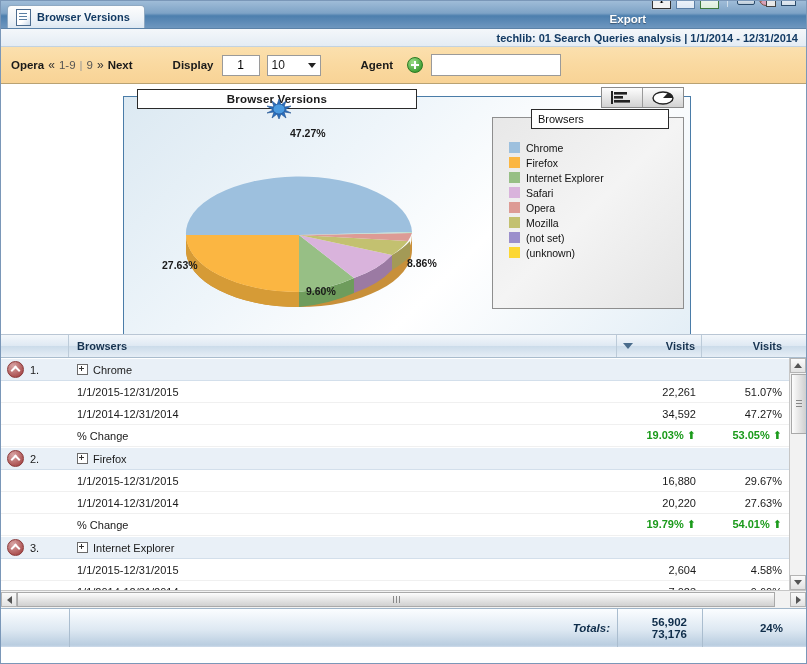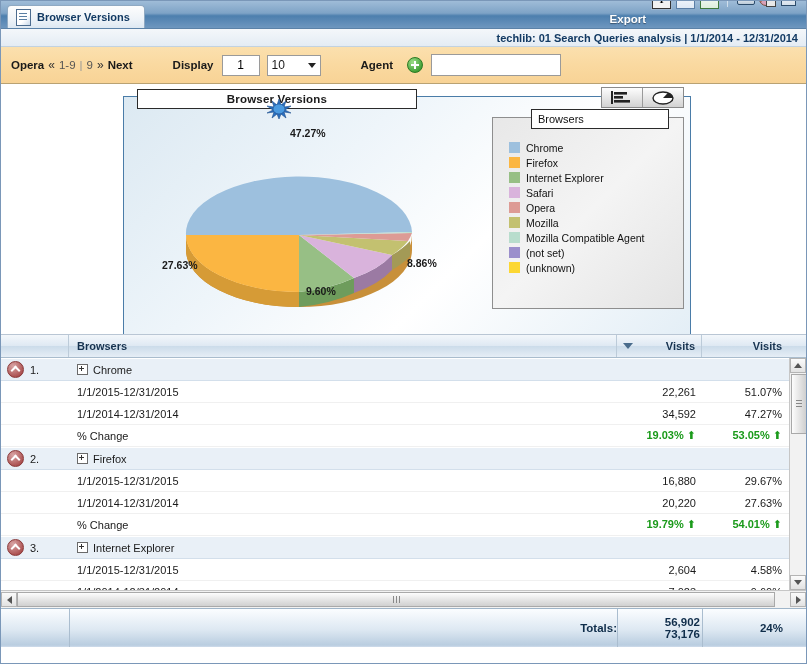--- a/index.html
+++ b/index.html
@@ -325,22 +325,22 @@
 
   
   .totals {
     display: flex; height: 38px;
     background: linear-gradient(to bottom, #fbfdff 0%, #dde8f2 55%, #b9cde0 95%, #cfdceb 100%);
     border-top: 1px solid #9fb5c9;
     font-size: 11.5px; font-weight: bold; color: #0f2d4a;
     align-items: center;
   }
   .t-rank { width: 68px; border-right:1px solid #aabdcf; height:100%;}
-  .t-name { width: 548px; text-align: right; padding-right: 0; box-sizing:border-box; border-right:1px solid #aabdcf; height:100%; display:flex;align-items:center;justify-content:flex-end;}
-  .t-visits { width: 85px; text-align: right; padding-right: 2px; box-sizing:border-box;
+  .t-name { width: 548px; text-align: right; padding-right: 7px; box-sizing:border-box; border-right:1px solid #aabdcf; height:100%; display:flex;align-items:center;justify-content:flex-end;font-style:italic;}
+  .t-visits { width: 85px; text-align: right; padding-right: 15px; box-sizing:border-box;
     border-right:1px solid #aabdcf; height:100%; display:flex;flex-direction:column;justify-content:center;align-items:flex-end;}
   .t-percent { width: 88px; text-align: right; padding-right: 8px; box-sizing:border-box;}
 </style>
 </head>
 <body>
 
 <div id="app">
 
   <div class="titlebar">
     <div class="tab">
@@ -472,24 +472,20 @@
             </div>
           <div class="leg-row">
               <span class="sw" style="background:#dd9b95"></span>
               <span>Opera</span>
             </div>
           <div class="leg-row">
               <span class="sw" style="background:#c3c170"></span>
               <span>Mozilla</span>
             </div>
           <div class="leg-row">
-              <span class="sw" style="background:#b8ddcd"></span>
-              <span>Mozilla Compatible Agent</span>
-            </div>
-          <div class="leg-row">
               <span class="sw" style="background:#9b8fcc"></span>
               <span>(not set)</span>
             </div>
           <div class="leg-row">
               <span class="sw" style="background:#fcd733"></span>
               <span>(unknown)</span>
             </div>
         </div>
       </div>
 

